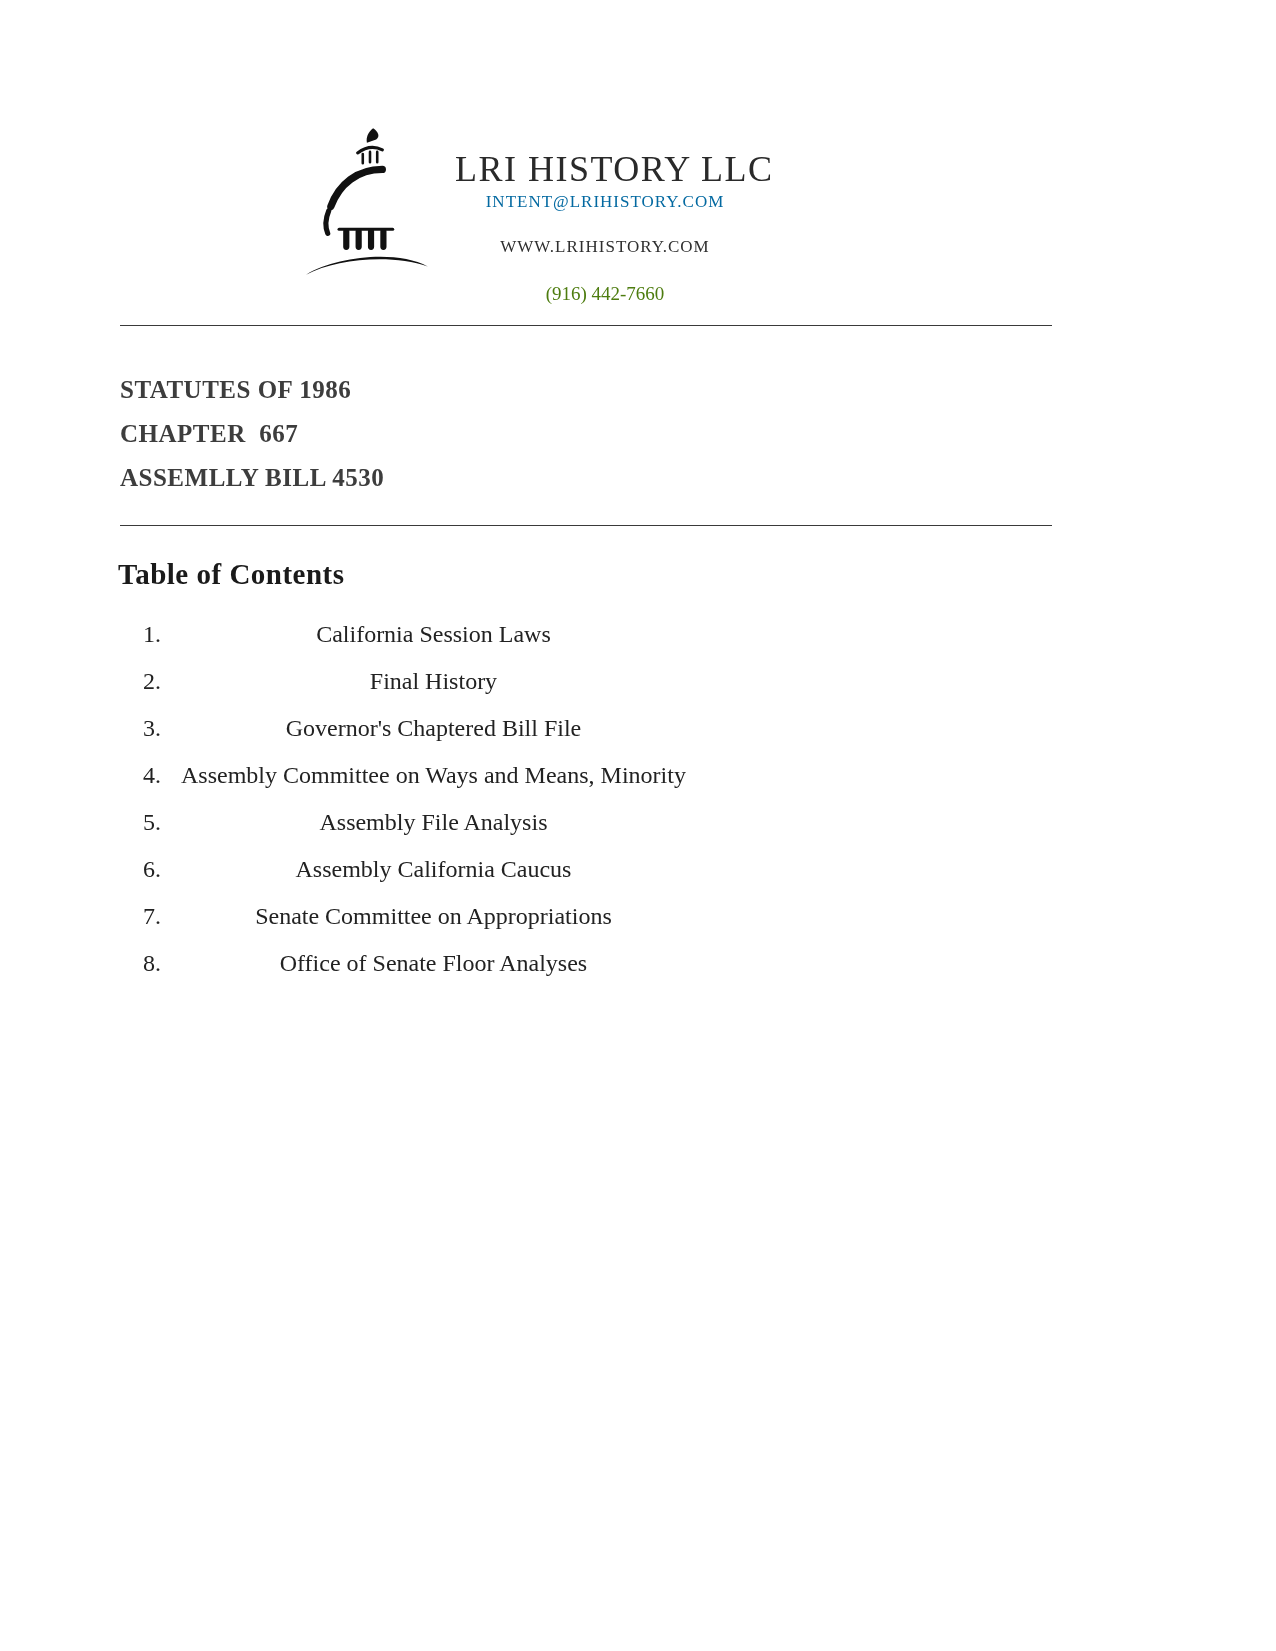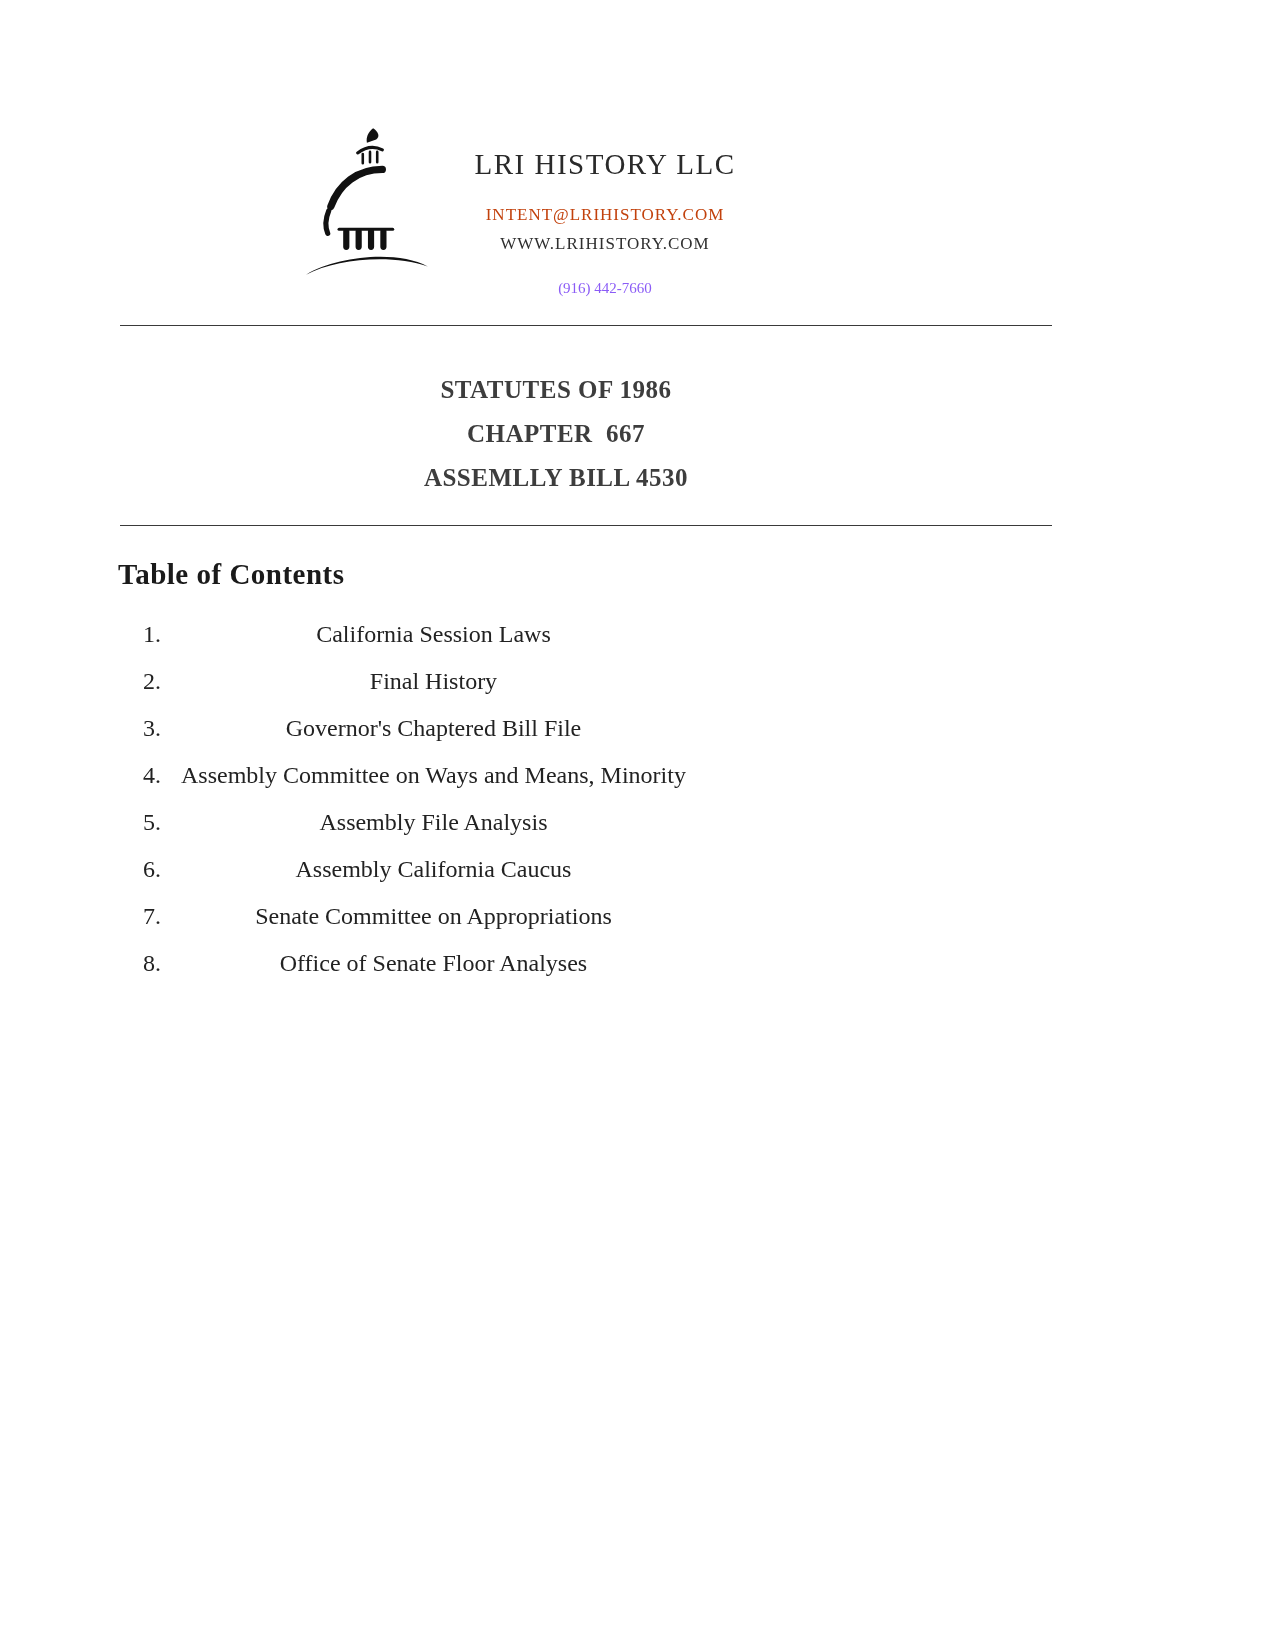--- a/index.html
+++ b/index.html
@@ -25,59 +25,59 @@
     height: 165px;
   }
   .header-text {
     position: absolute;
     left: 455px;
     top: 148px;
     width: 300px;
     text-align: center;
   }
   .company-name {
-    font-size: 29px;
+    font-size: 36px;
     letter-spacing: 1.5px;
     color: #2a2a2a;
-    margin-bottom: 24px;
+    margin-bottom: 2px;
     white-space: nowrap;
   }
   .company-email {
     font-size: 17px;
     letter-spacing: 1px;
-    color: #c2410c;
-    margin-bottom: 9px;
+    color: #0369a1;
+    margin-bottom: 25px;
   }
   .company-web {
     font-size: 17px;
     letter-spacing: 1px;
     color: #2f2f2f;
     margin-bottom: 26px;
   }
   .company-phone {
-    font-size: 15px;
-    color: #8b5cf6;
+    font-size: 19px;
+    color: #4d7c0f;
   }
 
   .rule {
     position: absolute;
     left: 120px;
     width: 932px;
     border-top: 1.5px solid #3a3a3a;
   }
   .rule-1 { top: 325px; }
   .rule-2 { top: 525px; }
 
   
   .title-block {
     position: absolute;
     left: 120px;
     top: 368px;
     width: 872px;
-    text-align: center;
+    text-align: left;
     color: #3d3d3d;
   }
   .title-line {
     font-size: 25px;
     font-weight: bold;
     letter-spacing: 0.5px;
     line-height: 44px;
     white-space: pre-wrap;
   }
 

